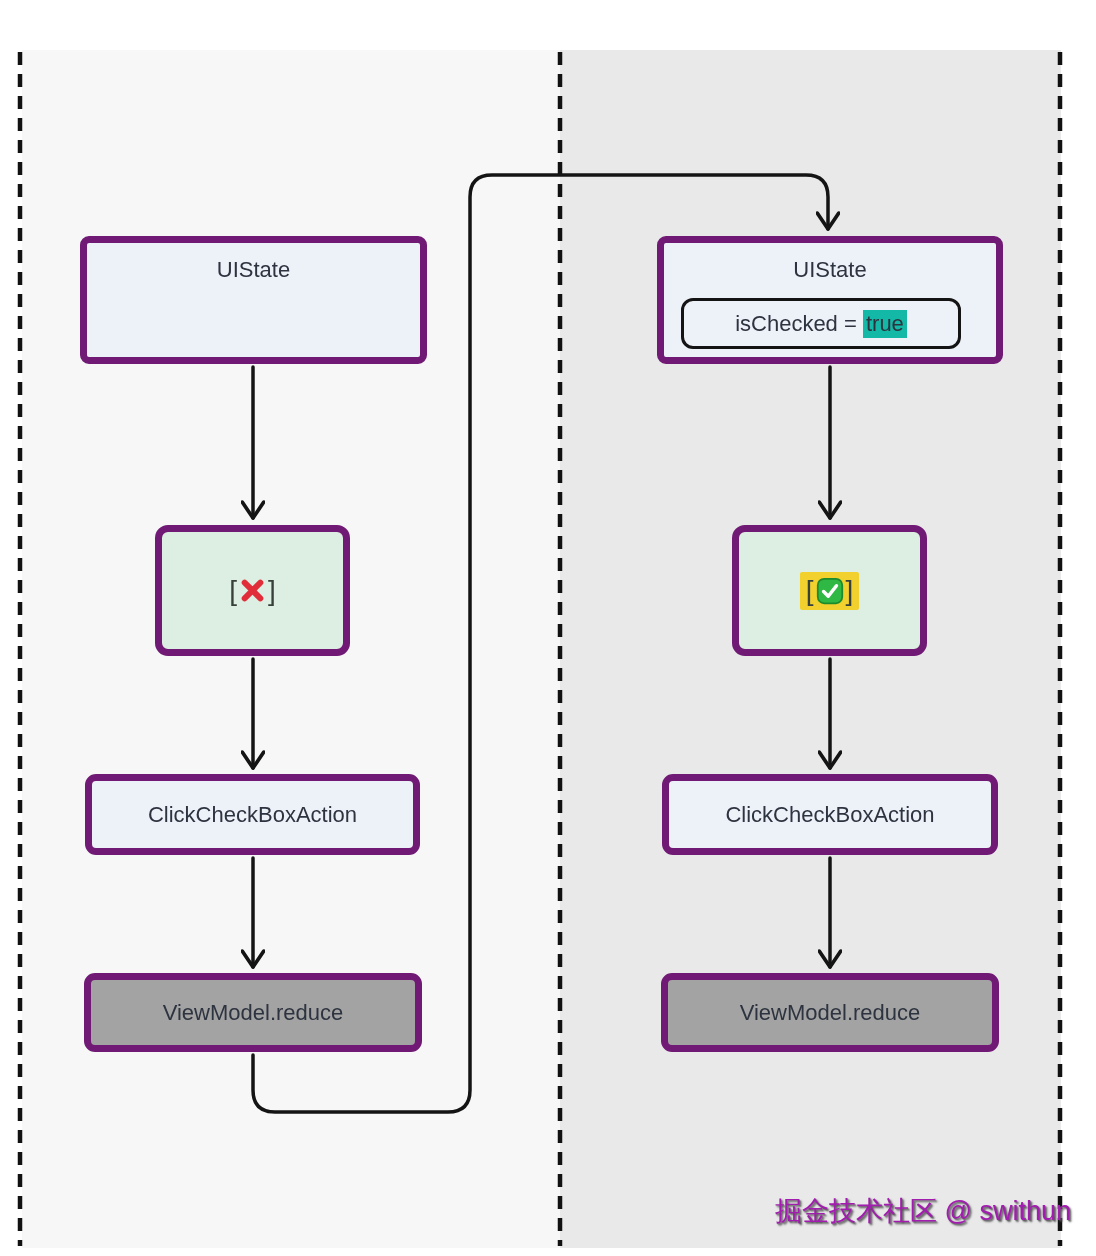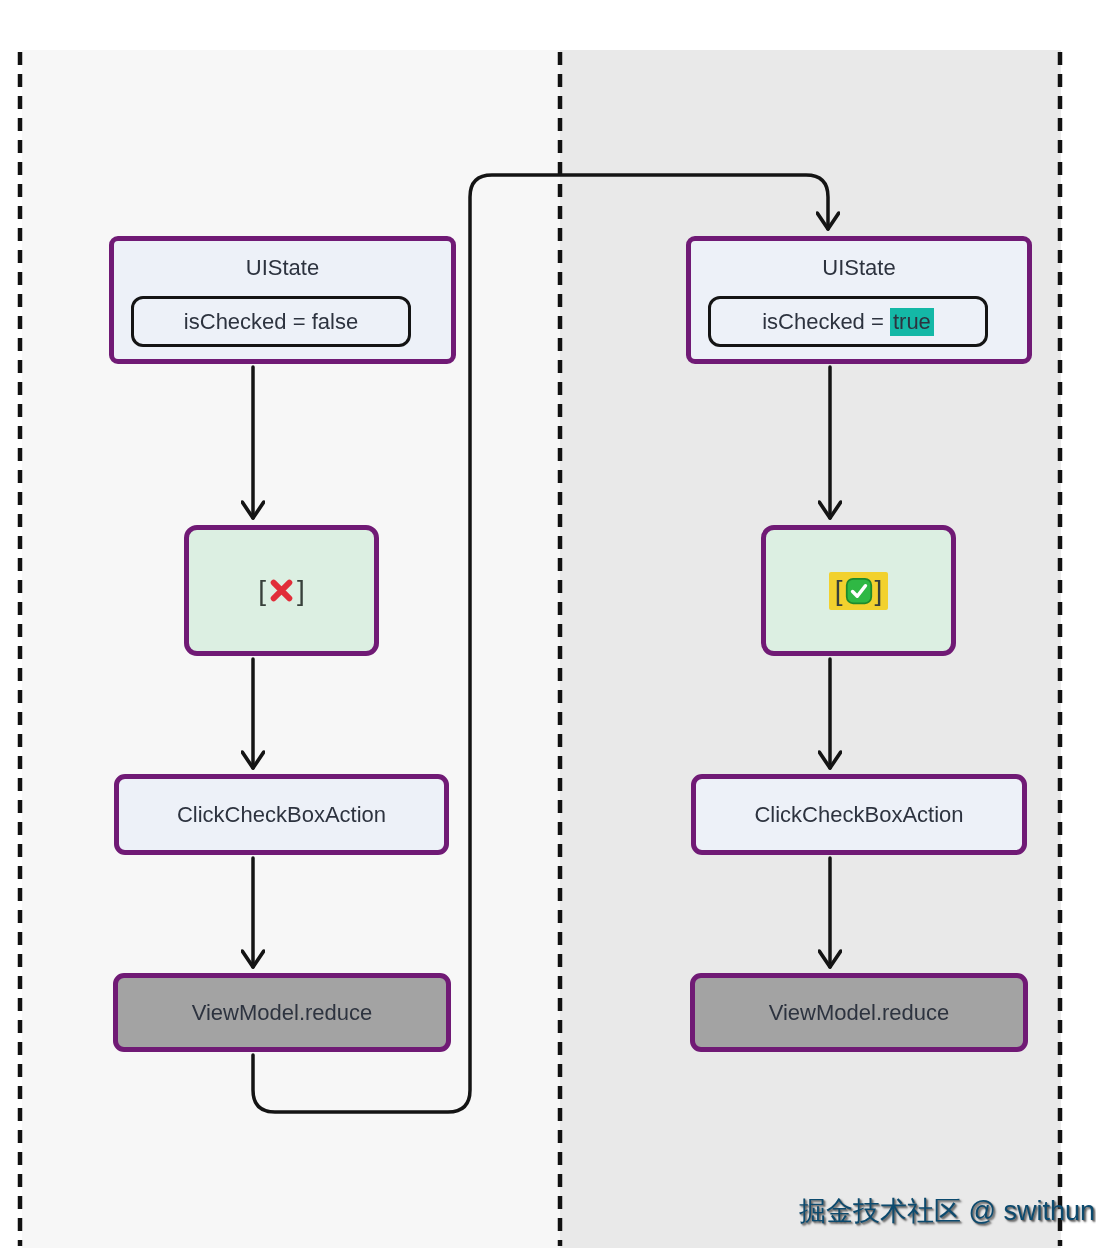--- a/index.html
+++ b/index.html
@@ -26,24 +26,23 @@
   svg.overlay {
     position: absolute;
     left: 0; top: 0;
     width: 1096px; height: 1256px;
     pointer-events: none;
   }
 
   .node {
     position: absolute;
     box-sizing: border-box;
-    border: 5px solid #701a75;
+    border: 7px solid #701a75;
     color: #2d333f;
     font-size: 22px;
-    margin-left: 29px;
   }
   .state-box {
     width: 347px; height: 128px;
     border-radius: 9px;
     background: #edf1f8;
   }
   .state-title {
     position: absolute;
     left: 0; right: 0; top: 14px;
     text-align: center;
@@ -102,24 +101,23 @@
     border-radius: 11px;
     background: #a3a3a3;
     display: flex;
     align-items: center;
     justify-content: center;
   }
   .watermark {
     position: absolute;
     left: 775px; top: 1193px;
     font-size: 27px;
-    color: #0c4a6e;
+    color: #a21caf;
     text-shadow: 2px 2px 2px rgba(80,80,80,0.85), 1px 1px 1px rgba(70,70,70,0.6);
     white-space: nowrap;
-    margin-left: 24px;
   }
 </style>
 </head>
 <body>
 
 <div class="canvas">
 
   <div class="panel left"></div>
   <div class="panel right"></div>
 
@@ -143,23 +141,20 @@
       <path d="M830,367 L830,518" marker-end="url(#chev)"></path>
       <path d="M830,659 L830,768" marker-end="url(#chev)"></path>
       <path d="M830,858 L830,967" marker-end="url(#chev)"></path>
       <path d="M253,1055 L253,1090 Q253,1112 275,1112 L448,1112 Q470,1112 470,1090
                L470,197 Q470,175 492,175 L806,175 Q828,175 828,197 L828,229" marker-end="url(#chev)"></path>
     </g>
   </svg>
 
   <div class="node state-box" style="left:80px; top:236px;">
     <div class="state-title">UIState</div>
-    <div class="state-field">
-      <span>isChecked = false</span>
-    </div>
   </div>
 
   <div class="node check-node" style="left:155px; top:525px;">
     <span class="emoji-wrap">
       <span class="bracket">[</span>
       <svg class="glyph-icon" width="27" height="27" viewBox="0 0 24 24">
         <path d="M5,5 L19,19 M19,5 L5,19" stroke="#e12d39" stroke-width="5.2" stroke-linecap="round" fill="none"></path>
       </svg>
       <span class="bracket">]</span>
     </span>

